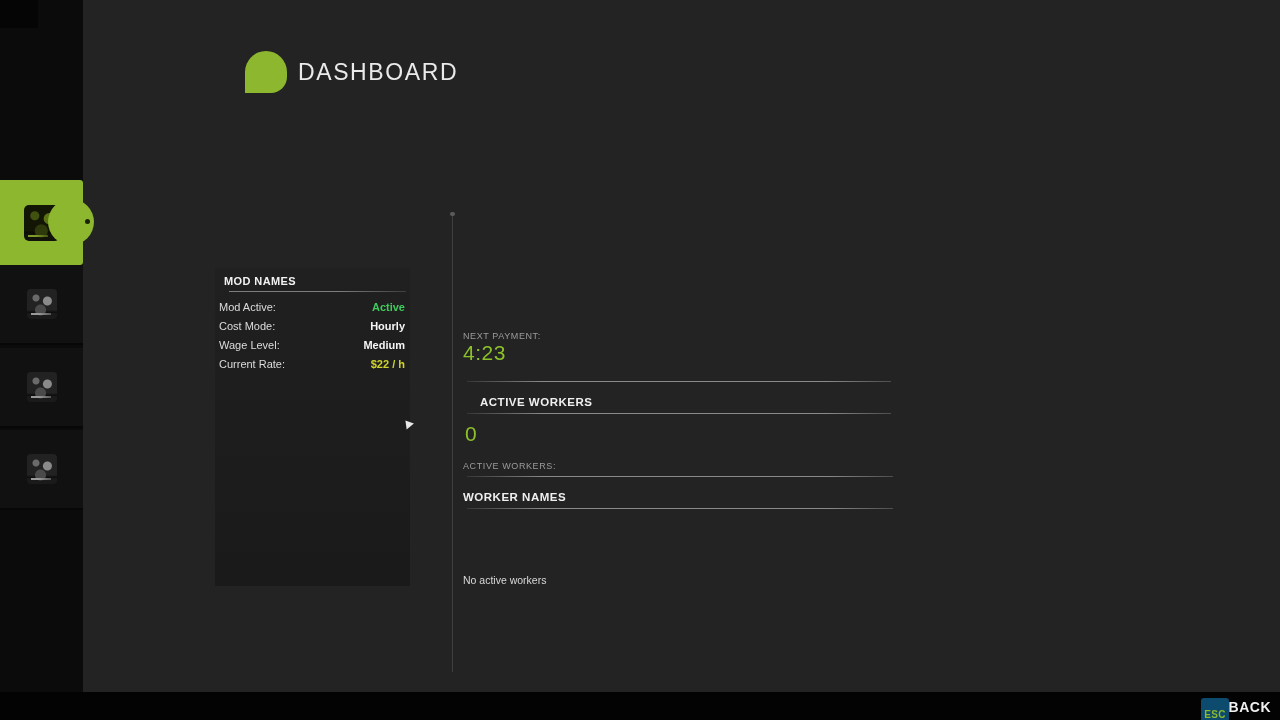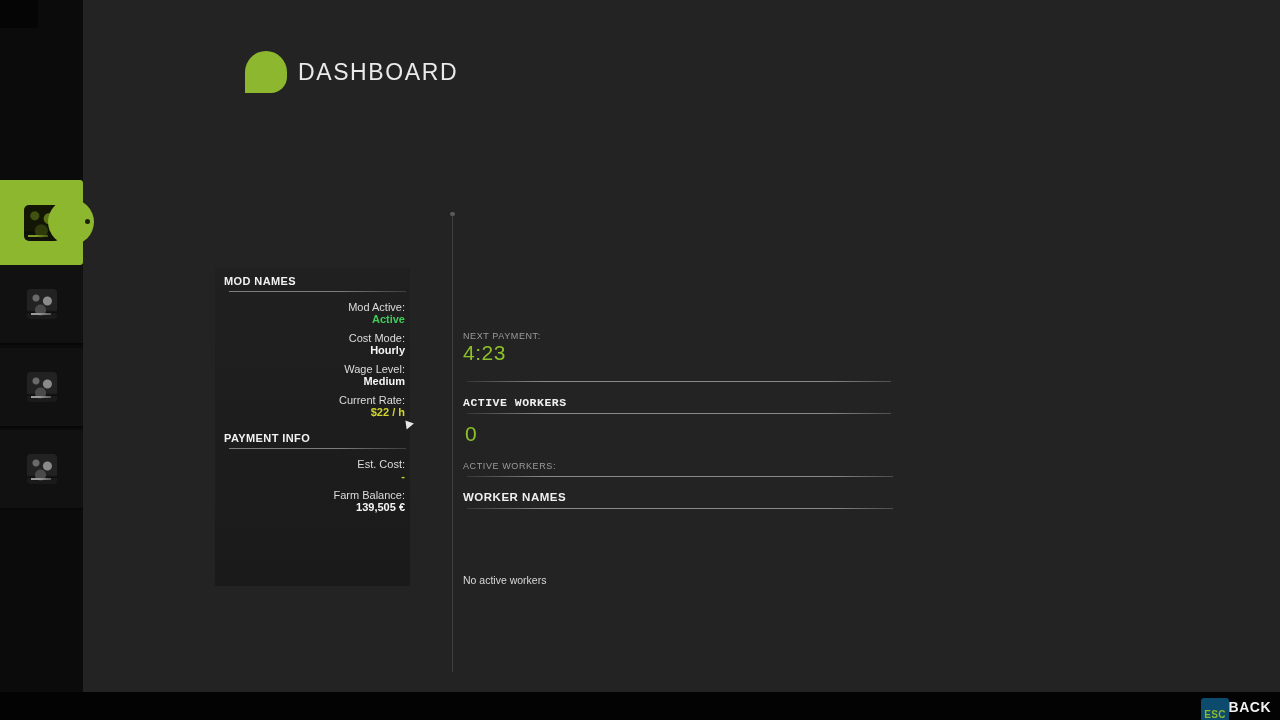--- a/index.html
+++ b/index.html
@@ -39,21 +39,21 @@
   .side-item.selected .mod-thumb::after{background:linear-gradient(90deg,#7f9c28 40%,#44530f);}
 
   
   .logo{position:absolute;left:245px;top:51px;width:42px;height:42px;background:var(--accent-green);border-radius:52% 52% 40% 0;}
   .page-title{position:absolute;left:298px;top:59px;font-size:23px;font-weight:500;letter-spacing:1.6px;color:#eaeaea;}
 
   
   .left-panel{position:absolute;left:215px;top:268px;width:195px;height:318px;background:linear-gradient(180deg,#202020,#1a1a1a);}
   .panel-header{font-size:11px;font-weight:bold;letter-spacing:.4px;color:#f2f2f2;margin:0 0 0 9px;}
   .panel-rule{height:1px;margin:4px 4px 0 14px;background:linear-gradient(90deg,#7d7d7d,#7d7d7d 62%,#3e3e3e);}
-  .kv-row{display:flex;justify-content:space-between;align-items:flex-end;margin:0 5px 7px 4px;font-size:11px;line-height:12px;flex-direction:column;}
+  .kv-row{display:flex;justify-content:space-between;align-items:flex-end;margin:0 5px 7px 4px;font-size:11px;line-height:12px;}
   .kv-label{color:#dcdcdc;}
   .kv-value{font-weight:bold;color:#f5f5f5;}
   .val-mint{color:var(--mint-green);}
   .val-yellow{color:var(--yellow-text);}
   .section-status .panel-header{padding-top:7px;}
   .rows-gap{height:9px;}
   .section-payment{margin-top:14px;}
 
   
   .v-divider{position:absolute;left:452px;top:212px;width:1px;height:460px;background:#3f3f3f;}
@@ -118,45 +118,32 @@
       <div class="kv-row">
         <span class="kv-label">Wage Level:</span>
         <span class="kv-value">Medium</span>
       </div>
       <div class="kv-row">
         <span class="kv-label">Current Rate:</span>
         <span class="kv-value val-yellow">$22 / h</span>
       </div>
     </div>
 
-    <div class="section-payment">
-      <h3 class="panel-header">PAYMENT INFO</h3>
-      <div class="panel-rule"></div>
-      <div class="rows-gap"></div>
-      <div class="kv-row">
-        <span class="kv-label">Est. Cost:</span>
-        <span class="kv-value val-yellow">-</span>
-      </div>
-      <div class="kv-row">
-        <span class="kv-label">Farm Balance:</span>
-        <span class="kv-value">139,505 €</span>
-      </div>
-    </div>
   </section>
 
   <div class="cursor"></div>
 
   <div class="v-divider"></div>
 
   <section>
     <div class="small-label" style="left:463px;top:331px;">NEXT PAYMENT:</div>
     <div class="big-number" style="left:463px;top:341px;">4:23</div>
     <div class="hline" style="left:467px;top:381px;width:424px;"></div>
 
-    <div class="wp-header" style="left:463px;top:396px;font-family:Liberation Mono, monospace;">ACTIVE WORKERS</div>
+    <div class="wp-header" style="left:480px;top:396px;">ACTIVE WORKERS</div>
     <div class="hline" style="left:467px;top:413px;width:424px;"></div>
     <div class="big-number" style="left:465px;top:422px;">0</div>
 
     <div class="small-label" style="left:463px;top:461px;">ACTIVE WORKERS:</div>
     <div class="hline" style="left:467px;top:476px;width:426px;"></div>
 
     <div class="wp-header" style="left:463px;top:491px;">WORKER NAMES</div>
     <div class="hline" style="left:467px;top:508px;width:426px;"></div>
 
     <div class="empty-msg" style="left:463px;top:574px;">No active workers</div>

